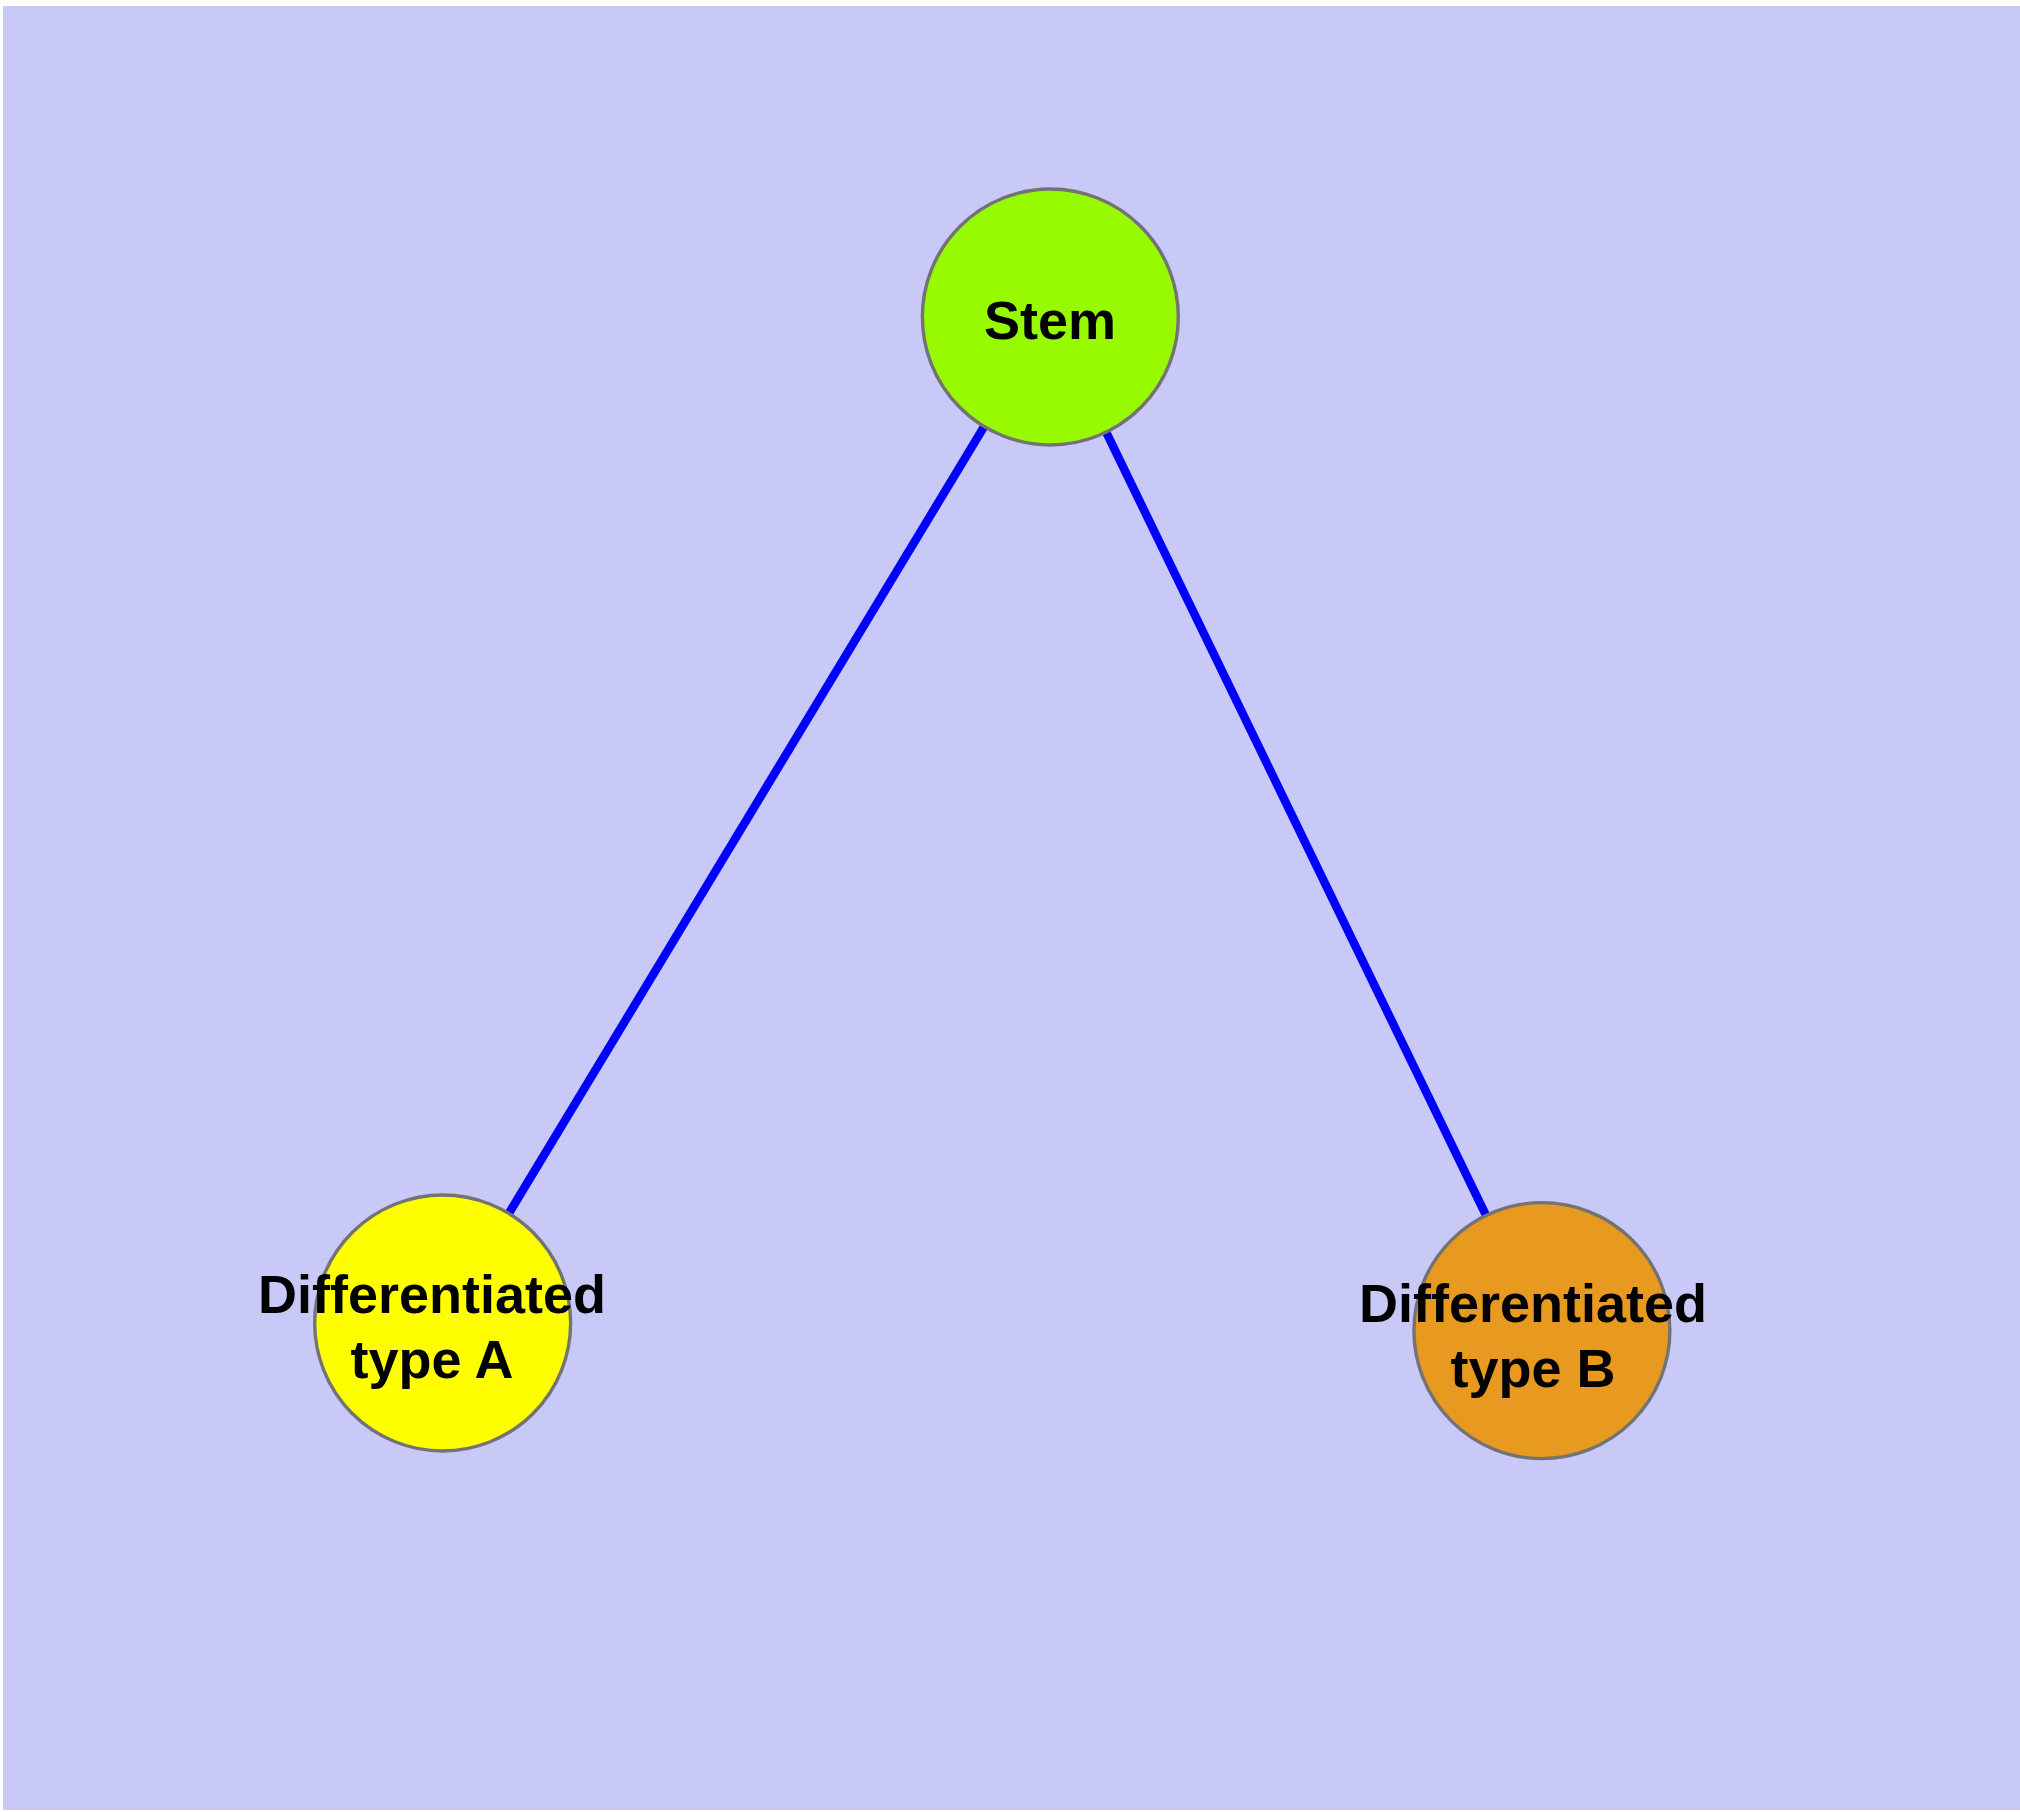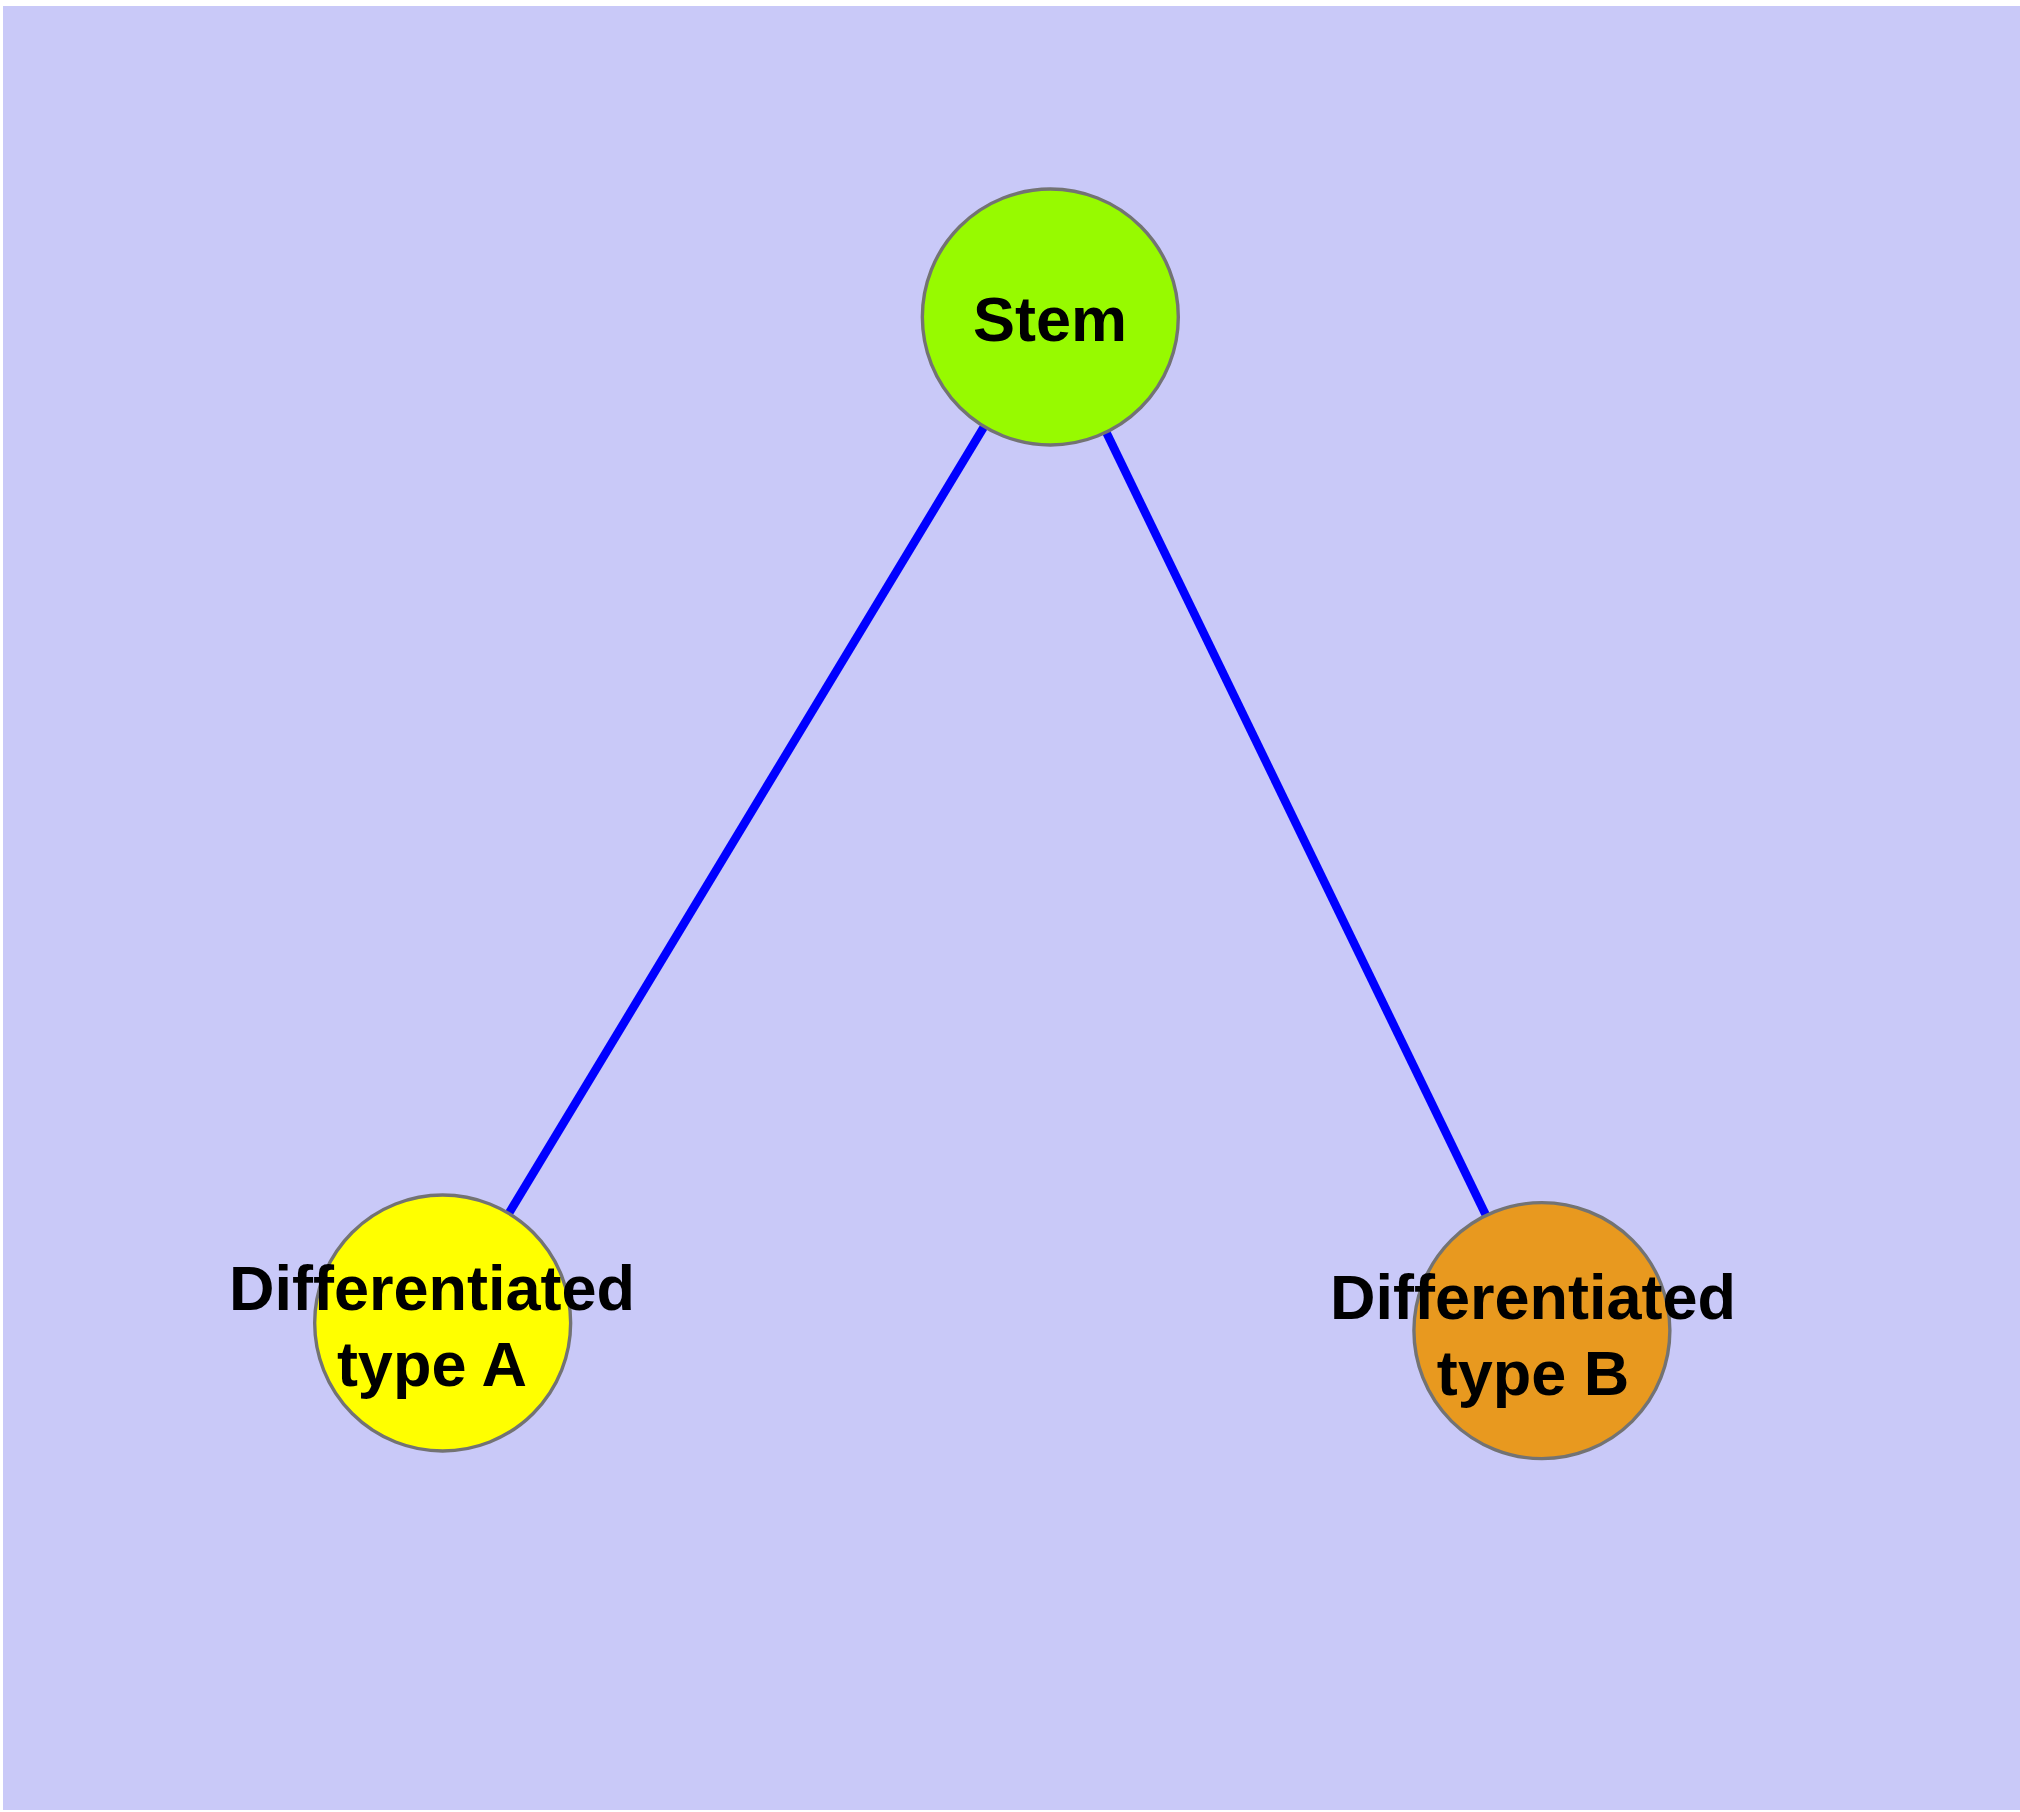--- a/index.html
+++ b/index.html
@@ -31,21 +31,21 @@
   .edge {
     stroke-width: 10px;
     fill: none;
   }
   .node {
     stroke-width: 4px;
   }
   .node-label {
     position: absolute;
     transform: translate(-50%, -50%);
-    font-size: 63px;
+    font-size: 54px;
     font-weight: bold;
     line-height: 1.2;
     text-align: center;
     white-space: pre-line;
     letter-spacing: 0;
   }
 </style>
 </head>
 <body>
 

